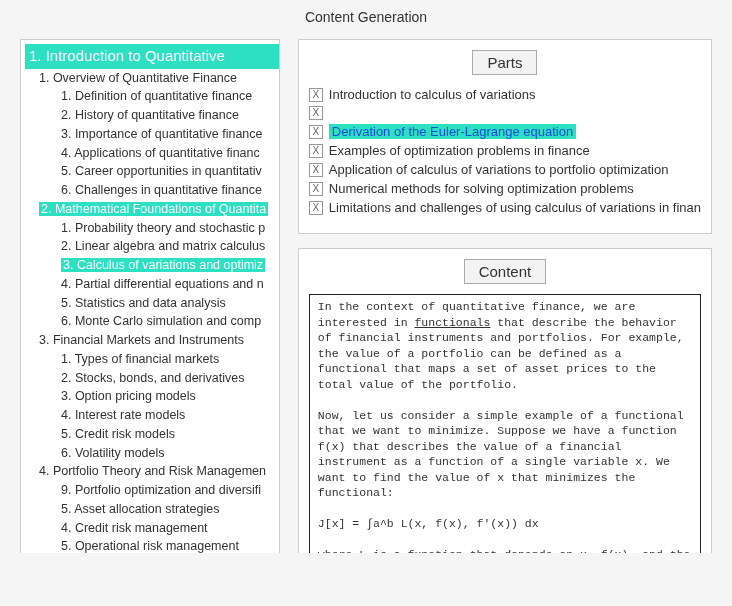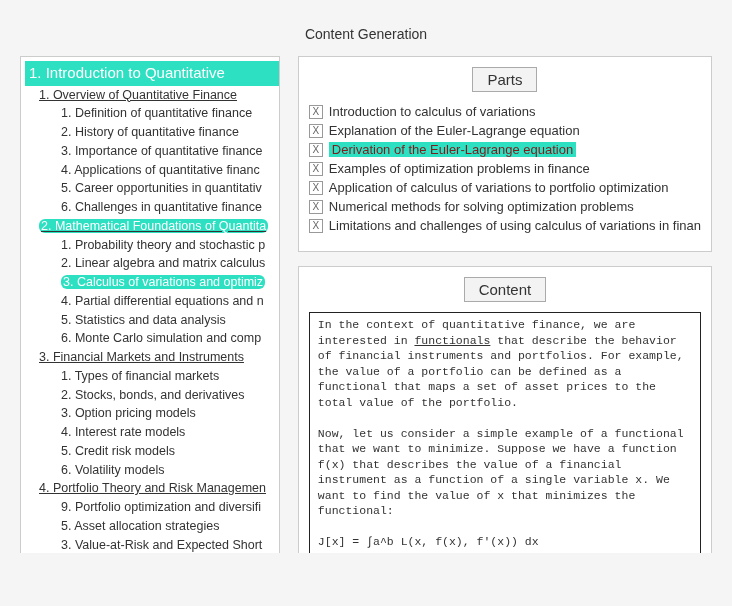--- a/index.html
+++ b/index.html
@@ -8,21 +8,21 @@
     font-family: "Segoe UI", Arial, sans-serif;
     background: #f5f5f5;
     font-size: 13px;
     color: #333;
   }
   .page {
     width: 732px;
     height: 553px;
     background: #f5f5f5;
     position: relative;
-    padding: 22px 20px 0 20px;
+    padding: 5px 20px 0 20px;
   }
   .title {
     text-align: center;
     font-size: 14px;
     padding: 4px 0 14px 0;
   }
   .main {
     display: flex;
     gap: 18px;
     height: 555px;
@@ -79,21 +79,21 @@
     border: 1px solid #999;
     font-size: 10px;
     line-height: 12px;
     text-align: center;
     color: #666;
     cursor: pointer;
     flex-shrink: 0;
   }
   .hl {
     background: #2de0c2;
-    color: #7f1d1d;
+    color: #1d4ed8;
     padding: 0 3px;
   }
   .content-box {
     border: 1px solid #222;
     background: #fff;
     font-family: "Courier New", monospace;
     font-size: 11.5px;
     line-height: 1.35;
     color: #333;
     overflow-y: scroll;
@@ -105,27 +105,26 @@
   }
   .content-box u { text-decoration: underline; text-align: center; }
   .toc-h1 {
     background: #2de0c2;
     color: #fff;
     font-size: 15px;
     padding: 1px 4px;
     white-space: nowrap;
     overflow: hidden;
   }
-  .toc-l1 { padding-left: 14px; white-space: nowrap; text-decoration: underline; }
+  .toc-l1 { padding-left: 14px; white-space: nowrap; }
   .toc-l2 { padding-left: 36px; white-space: nowrap; color: #333; }
   .toc-hl {
     background: #2de0c2;
     color: #fff;
     padding: 0 2px;
-    border-radius: 6px;
   }
   ::-webkit-scrollbar { width: 14px; height: 14px; }
   ::-webkit-scrollbar-track { background: #efefef; }
   ::-webkit-scrollbar-thumb { background: #c4c4c4; }
   ::-webkit-scrollbar-button {
     background: #efefef;
     height: 14px; width: 14px;
     display: block;
   }
 </style>
@@ -155,41 +154,39 @@
         <div class="toc-l1">3. Financial Markets and Instruments</div>
         <div class="toc-l2">1. Types of financial markets</div>
         <div class="toc-l2">2. Stocks, bonds, and derivatives</div>
         <div class="toc-l2">3. Option pricing models</div>
         <div class="toc-l2">4. Interest rate models</div>
         <div class="toc-l2">5. Credit risk models</div>
         <div class="toc-l2">6. Volatility models</div>
         <div class="toc-l1">4. Portfolio Theory and Risk Managemen</div>
         <div class="toc-l2">9. Portfolio optimization and diversifi</div>
         <div class="toc-l2">5. Asset allocation strategies</div>
-        <div class="toc-l2">3. Value-at-Risk and Expected Short</div>
         <div class="toc-l2">4. Credit risk management</div>
         <div class="toc-l2">5. Operational risk management</div>
         <div class="toc-l2">6. Model risk management</div>
         <div class="toc-l1">5. Algorithmic Trading and High-Frequen</div>
       </div>
 
     <div class="right-col">
 
       <div class="panel parts-panel">
         <div class="panel-header">
           <span class="panel-button">Parts</span>
         </div>
         <div class="parts-list" id="parts-list">
             <div class="part-line">
               <span class="close-x">X</span>
               <span>Introduction to calculus of variations</span>
             </div>
             <div class="part-line">
               <span class="close-x">X</span>
-              <span>Explanation of the Euler-Lagrange equation</span>
             </div>
             <div class="part-line">
               <span class="close-x">X</span>
               <span class="hl">Derivation of the Euler-Lagrange equation</span>
             </div>
             <div class="part-line">
               <span class="close-x">X</span>
               <span>Examples of optimization problems in finance</span>
             </div>
             <div class="part-line">

